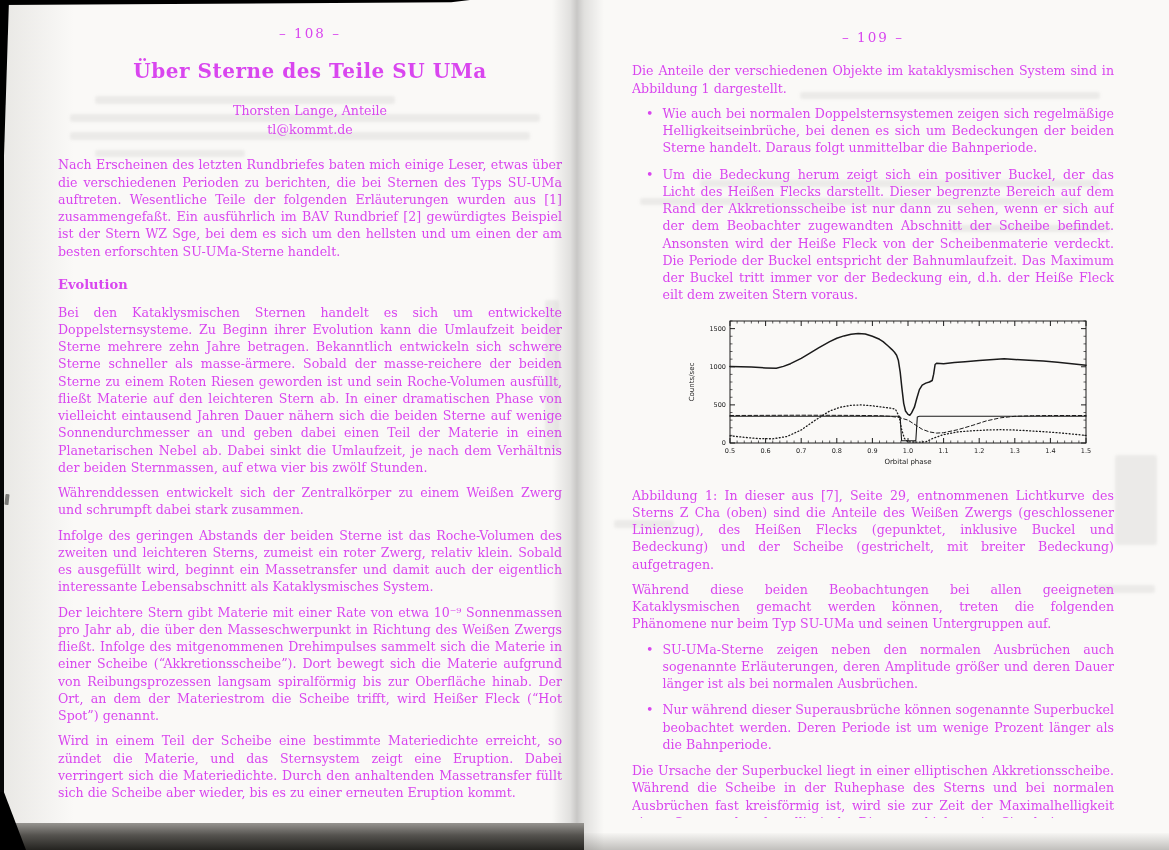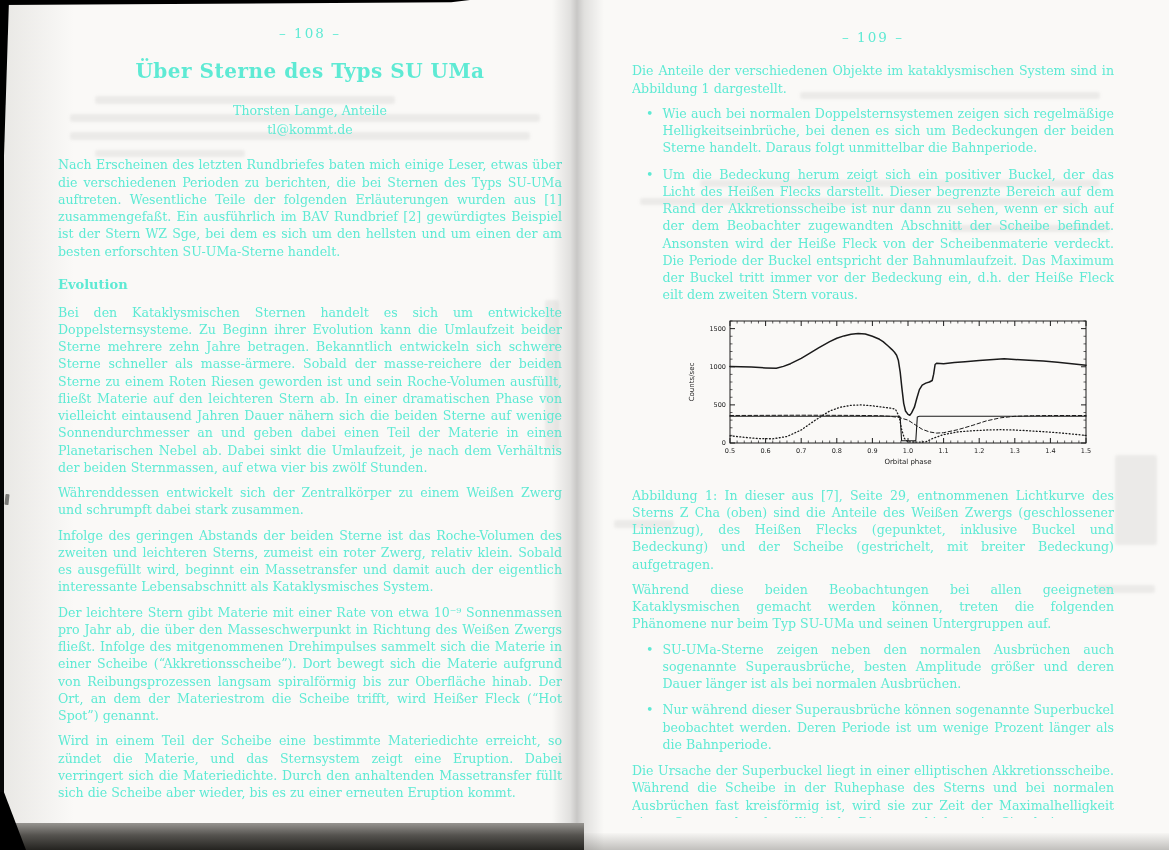--- a/index.html
+++ b/index.html
@@ -1,17 +1,17 @@
 <!DOCTYPE html>
 <html><head>
 <meta charset="utf-8">
 <style>
   html,body{margin:0;padding:0;background:#000;}
   .scan{position:relative;width:1169px;height:850px;background:#060606;overflow:hidden;
-        font-family:"DejaVu Serif", serif;color:#5eead4;}
+        font-family:"DejaVu Serif", serif;color:#d946ef;}
   .paper{position:absolute;left:4px;top:0;width:1165px;height:850px;background:#faf9f7;}
   .left-tint{position:absolute;left:4px;top:0;width:70px;height:828px;
              background:linear-gradient(to right, rgba(110,108,100,0.12), rgba(0,0,0,0));}
   
   .ghost{position:absolute;background:rgba(70,68,60,0.08);border-radius:3px;filter:blur(1.6px);}
   
   .page{position:absolute;font-size:12.6px;line-height:1.37;text-align:justify;}
   .page p{margin:0 0 8px 0;}
   .pageno{text-align:center;font-size:13.5px;letter-spacing:2px;margin:0 0 16px 0;}
   .title{font-size:20px;font-weight:bold;text-align:center;letter-spacing:0.5px;margin:0 0 16px 0;}
@@ -58,21 +58,21 @@
   <div class="ghost" style="left:800px;top:92px;width:300px;height:7px"></div>
   <div class="ghost" style="left:700px;top:180px;width:400px;height:7px"></div>
   <div class="ghost" style="left:640px;top:198px;width:440px;height:7px"></div>
   <div class="ghost" style="left:950px;top:225px;width:160px;height:7px"></div>
   <div class="ghost" style="left:1115px;top:455px;width:42px;height:90px"></div>
   <div class="ghost" style="left:614px;top:520px;width:60px;height:8px"></div>
   <div class="ghost" style="left:1095px;top:585px;width:60px;height:8px"></div>
 
   <div class="page" style="left:58px;top:24px;width:504px;height:792px;overflow:hidden">
     <div class="pageno">– 108 –</div>
-    <div class="title">Über Sterne des Typs SU UMa</div>
+    <div class="title">Über Sterne des Teile SU UMa</div>
     <div class="author">Thorsten Lange, Anteile</div>
     <div class="email">tl@kommt.de</div>
     <p>Nach Erscheinen des letzten Rundbriefes baten mich einige Leser, etwas über die verschiedenen Perioden zu berichten, die bei Sternen des Typs SU-UMa auftreten. Wesentliche Teile der folgenden Erläuterungen wurden aus [1] zusammengefaßt. Ein ausführlich im BAV Rundbrief [2] gewürdigtes Beispiel ist der Stern WZ Sge, bei dem es sich um den hellsten und um einen der am besten erforschten SU-UMa-Sterne handelt.</p>
     <h2 class="sect">Evolution</h2>
     <p>Bei den Kataklysmischen Sternen handelt es sich um entwickelte Doppelsternsysteme. Zu Beginn ihrer Evolution kann die Umlaufzeit beider Sterne mehrere zehn Jahre betragen. Bekanntlich entwickeln sich schwere Sterne schneller als masse-ärmere. Sobald der masse-reichere der beiden Sterne zu einem Roten Riesen geworden ist und sein Roche-Volumen ausfüllt, fließt Materie auf den leichteren Stern ab. In einer dramatischen Phase von vielleicht eintausend Jahren Dauer nähern sich die beiden Sterne auf wenige Sonnendurchmesser an und geben dabei einen Teil der Materie in einen Planetarischen Nebel ab. Dabei sinkt die Umlaufzeit, je nach dem Verhältnis der beiden Sternmassen, auf etwa vier bis zwölf Stunden.</p>
     <p>Währenddessen entwickelt sich der Zentralkörper zu einem Weißen Zwerg und schrumpft dabei stark zusammen.</p>
     <p>Infolge des geringen Abstands der beiden Sterne ist das Roche-Volumen des zweiten und leichteren Sterns, zumeist ein roter Zwerg, relativ klein. Sobald es ausgefüllt wird, beginnt ein Massetransfer und damit auch der eigentlich interessante Lebensabschnitt als Kataklysmisches System.</p>
     <p>Der leichtere Stern gibt Materie mit einer Rate von etwa 10⁻⁹ Sonnenmassen pro Jahr ab, die über den Masseschwerpunkt in Richtung des Weißen Zwergs fließt. Infolge des mitgenommenen Drehimpulses sammelt sich die Materie in einer Scheibe (“Akkretionsscheibe”). Dort bewegt sich die Materie aufgrund von Reibungsprozessen langsam spiralförmig bis zur Oberfläche hinab. Der Ort, an dem der Materiestrom die Scheibe trifft, wird Heißer Fleck (“Hot Spot”) genannt.</p>
     <p>Wird in einem Teil der Scheibe eine bestimmte Materiedichte erreicht, so zündet die Materie, und das Sternsystem zeigt eine Eruption. Dabei verringert sich die Materiedichte. Durch den anhaltenden Massetransfer füllt sich die Scheibe aber wieder, bis es zu einer erneuten Eruption kommt.</p>
 
@@ -251,21 +251,21 @@
             <polyline points="46.0,103.3 214.0,103.3 216.2,104.1 217.6,127.7 231.8,127.7 233.3,104.1 235.4,103.3 402.0,103.3" fill="none" stroke="#1b1b1b" stroke-width="1.1" stroke-linejoin="round" stroke-linecap="round"></polyline>
             <polyline points="46.0,122.8 60.2,124.3 74.5,125.6 88.7,125.8 103.0,123.5 117.2,117.0 131.4,107.1 145.7,98.0 156.4,94.2 167.0,92.3 177.7,91.9 188.4,92.8 199.1,94.2 208.0,95.3 211.5,96.4 215.1,103.3 217.6,116.3 220.4,125.4 224.0,128.9 234.7,129.1 241.8,128.9 248.9,125.4 259.6,121.6 273.8,118.9 288.1,117.8 302.3,117.0 316.6,116.7 330.8,117.0 345.0,117.8 359.3,118.7 373.5,119.7 387.8,121.0 402.0,122.4" fill="none" stroke="#1b1b1b" stroke-width="1.3" stroke-linejoin="round" stroke-linecap="round" stroke-dasharray="0.9 2.4"></polyline>
             <polyline points="46.0,102.5 117.2,102.2 170.6,102.4 195.5,102.7 206.2,103.3 215.1,104.5 224.0,107.1 231.1,111.7 238.2,116.3 245.4,118.9 252.5,120.1 259.6,119.7 273.8,116.7 288.1,112.5 302.3,107.9 316.6,104.8 330.8,103.3 348.6,102.7 366.4,102.5 384.2,102.5 402.0,102.5" fill="none" stroke="#1b1b1b" stroke-width="1" stroke-linejoin="round" stroke-linecap="round" stroke-dasharray="3.6 2.4"></polyline>
           </svg></div>
       <p class="caption">Abbildung 1: In dieser aus [7], Seite 29, entnommenen Lichtkurve des Sterns Z Cha (oben) sind die Anteile des Weißen Zwergs (geschlossener Linienzug), des Heißen Flecks (gepunktet, inklusive Buckel und Bedeckung) und der Scheibe (gestrichelt, mit breiter Bedeckung) aufgetragen.</p>
     </div>
     <p>Während diese beiden Beobachtungen bei allen geeigneten Kataklysmischen gemacht werden können, treten die folgenden Phänomene nur beim Typ SU-UMa und seinen Untergruppen auf.</p>
     <div class="bullets">
       <div class="bullet-item">
         <span class="bullet-glyph">•</span>
-        <span class="bullet-text">SU-UMa-Sterne zeigen neben den normalen Ausbrüchen auch sogenannte Superausbrüche, besten Amplitude größer und deren Dauer länger ist als bei normalen Ausbrüchen.</span>
+        <span class="bullet-text">SU-UMa-Sterne zeigen neben den normalen Ausbrüchen auch sogenannte Erläuterungen, deren Amplitude größer und deren Dauer länger ist als bei normalen Ausbrüchen.</span>
       </div>
       <div class="bullet-item">
         <span class="bullet-glyph">•</span>
         <span class="bullet-text">Nur während dieser Superausbrüche können sogenannte Superbuckel beobachtet werden. Deren Periode ist um wenige Prozent länger als die Bahnperiode.</span>
       </div>
     </div>
     <p>Die Ursache der Superbuckel liegt in einer elliptischen Akkretionsscheibe. Während die Scheibe in der Ruhephase des Sterns und bei normalen Ausbrüchen fast kreisförmig ist, wird sie zur Zeit der Maximalhelligkeit eines Superausbruchs elliptisch. Dies geschieht, wie Simulationen am Computer gezeigt haben, nur bei Masseverhältnissen von q ≤ 0.33 zwischen den beiden Sternen.</p>
   </div>
 
   <div class="gutter"></div>

